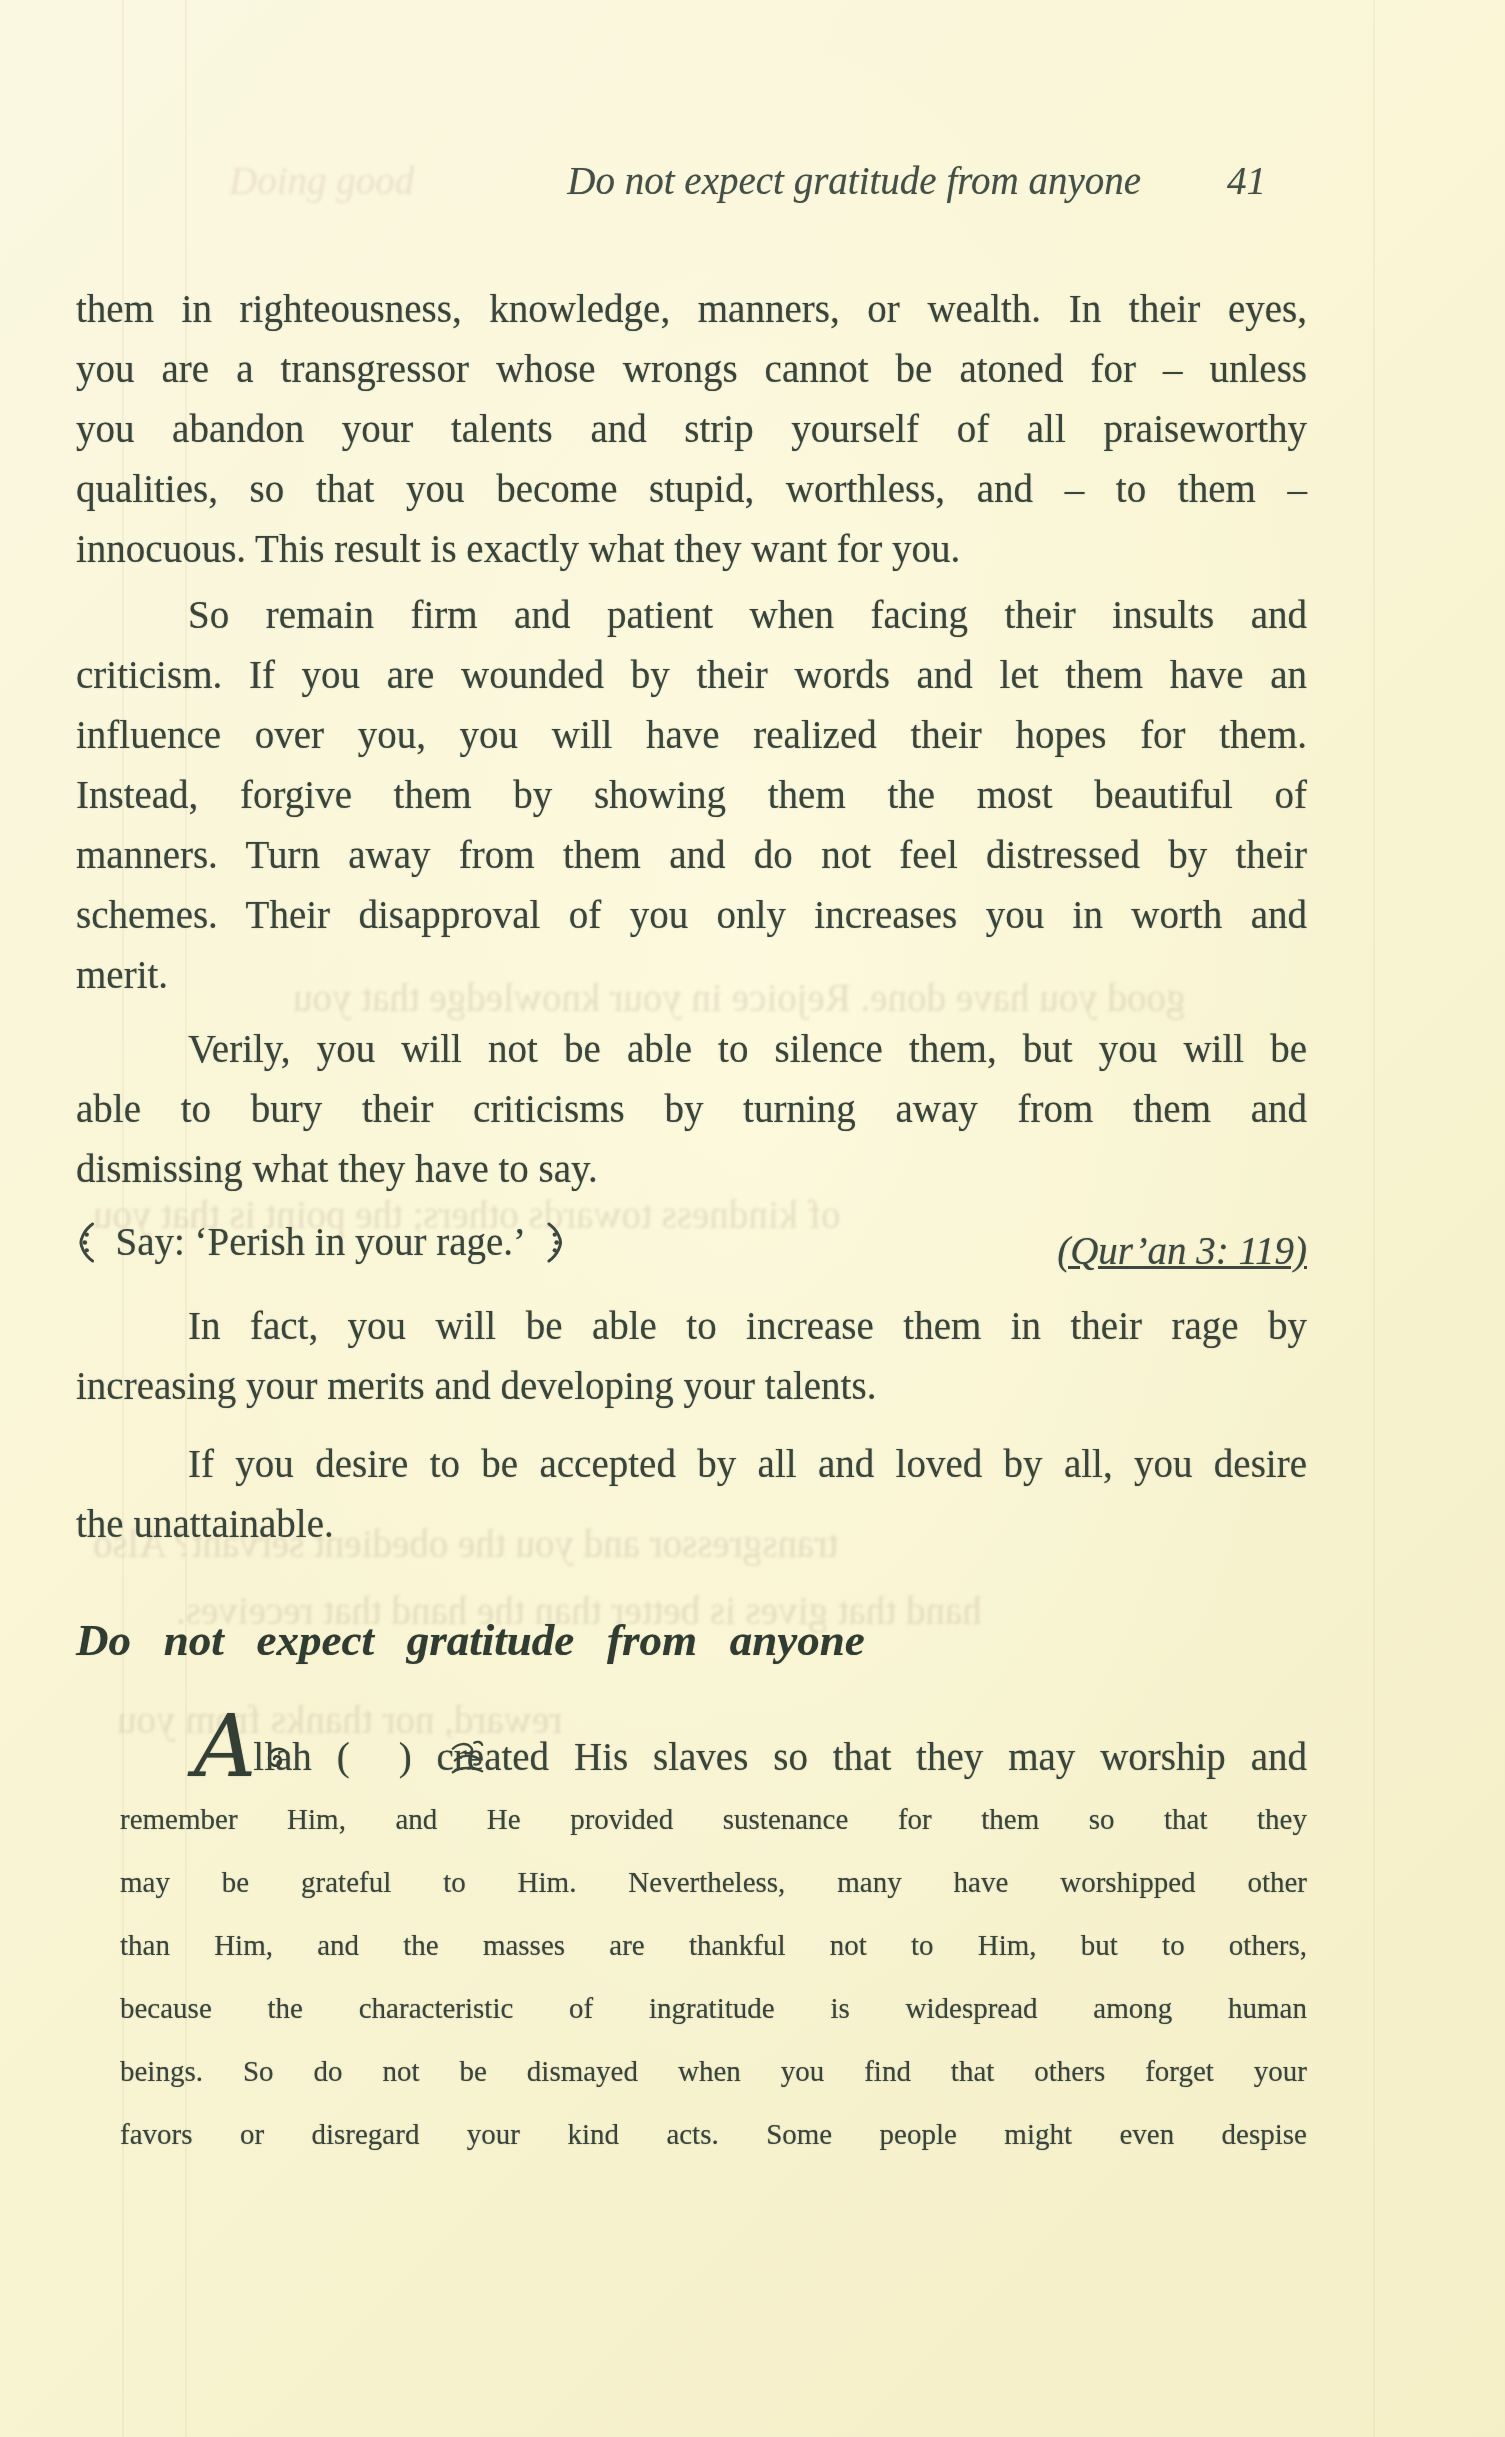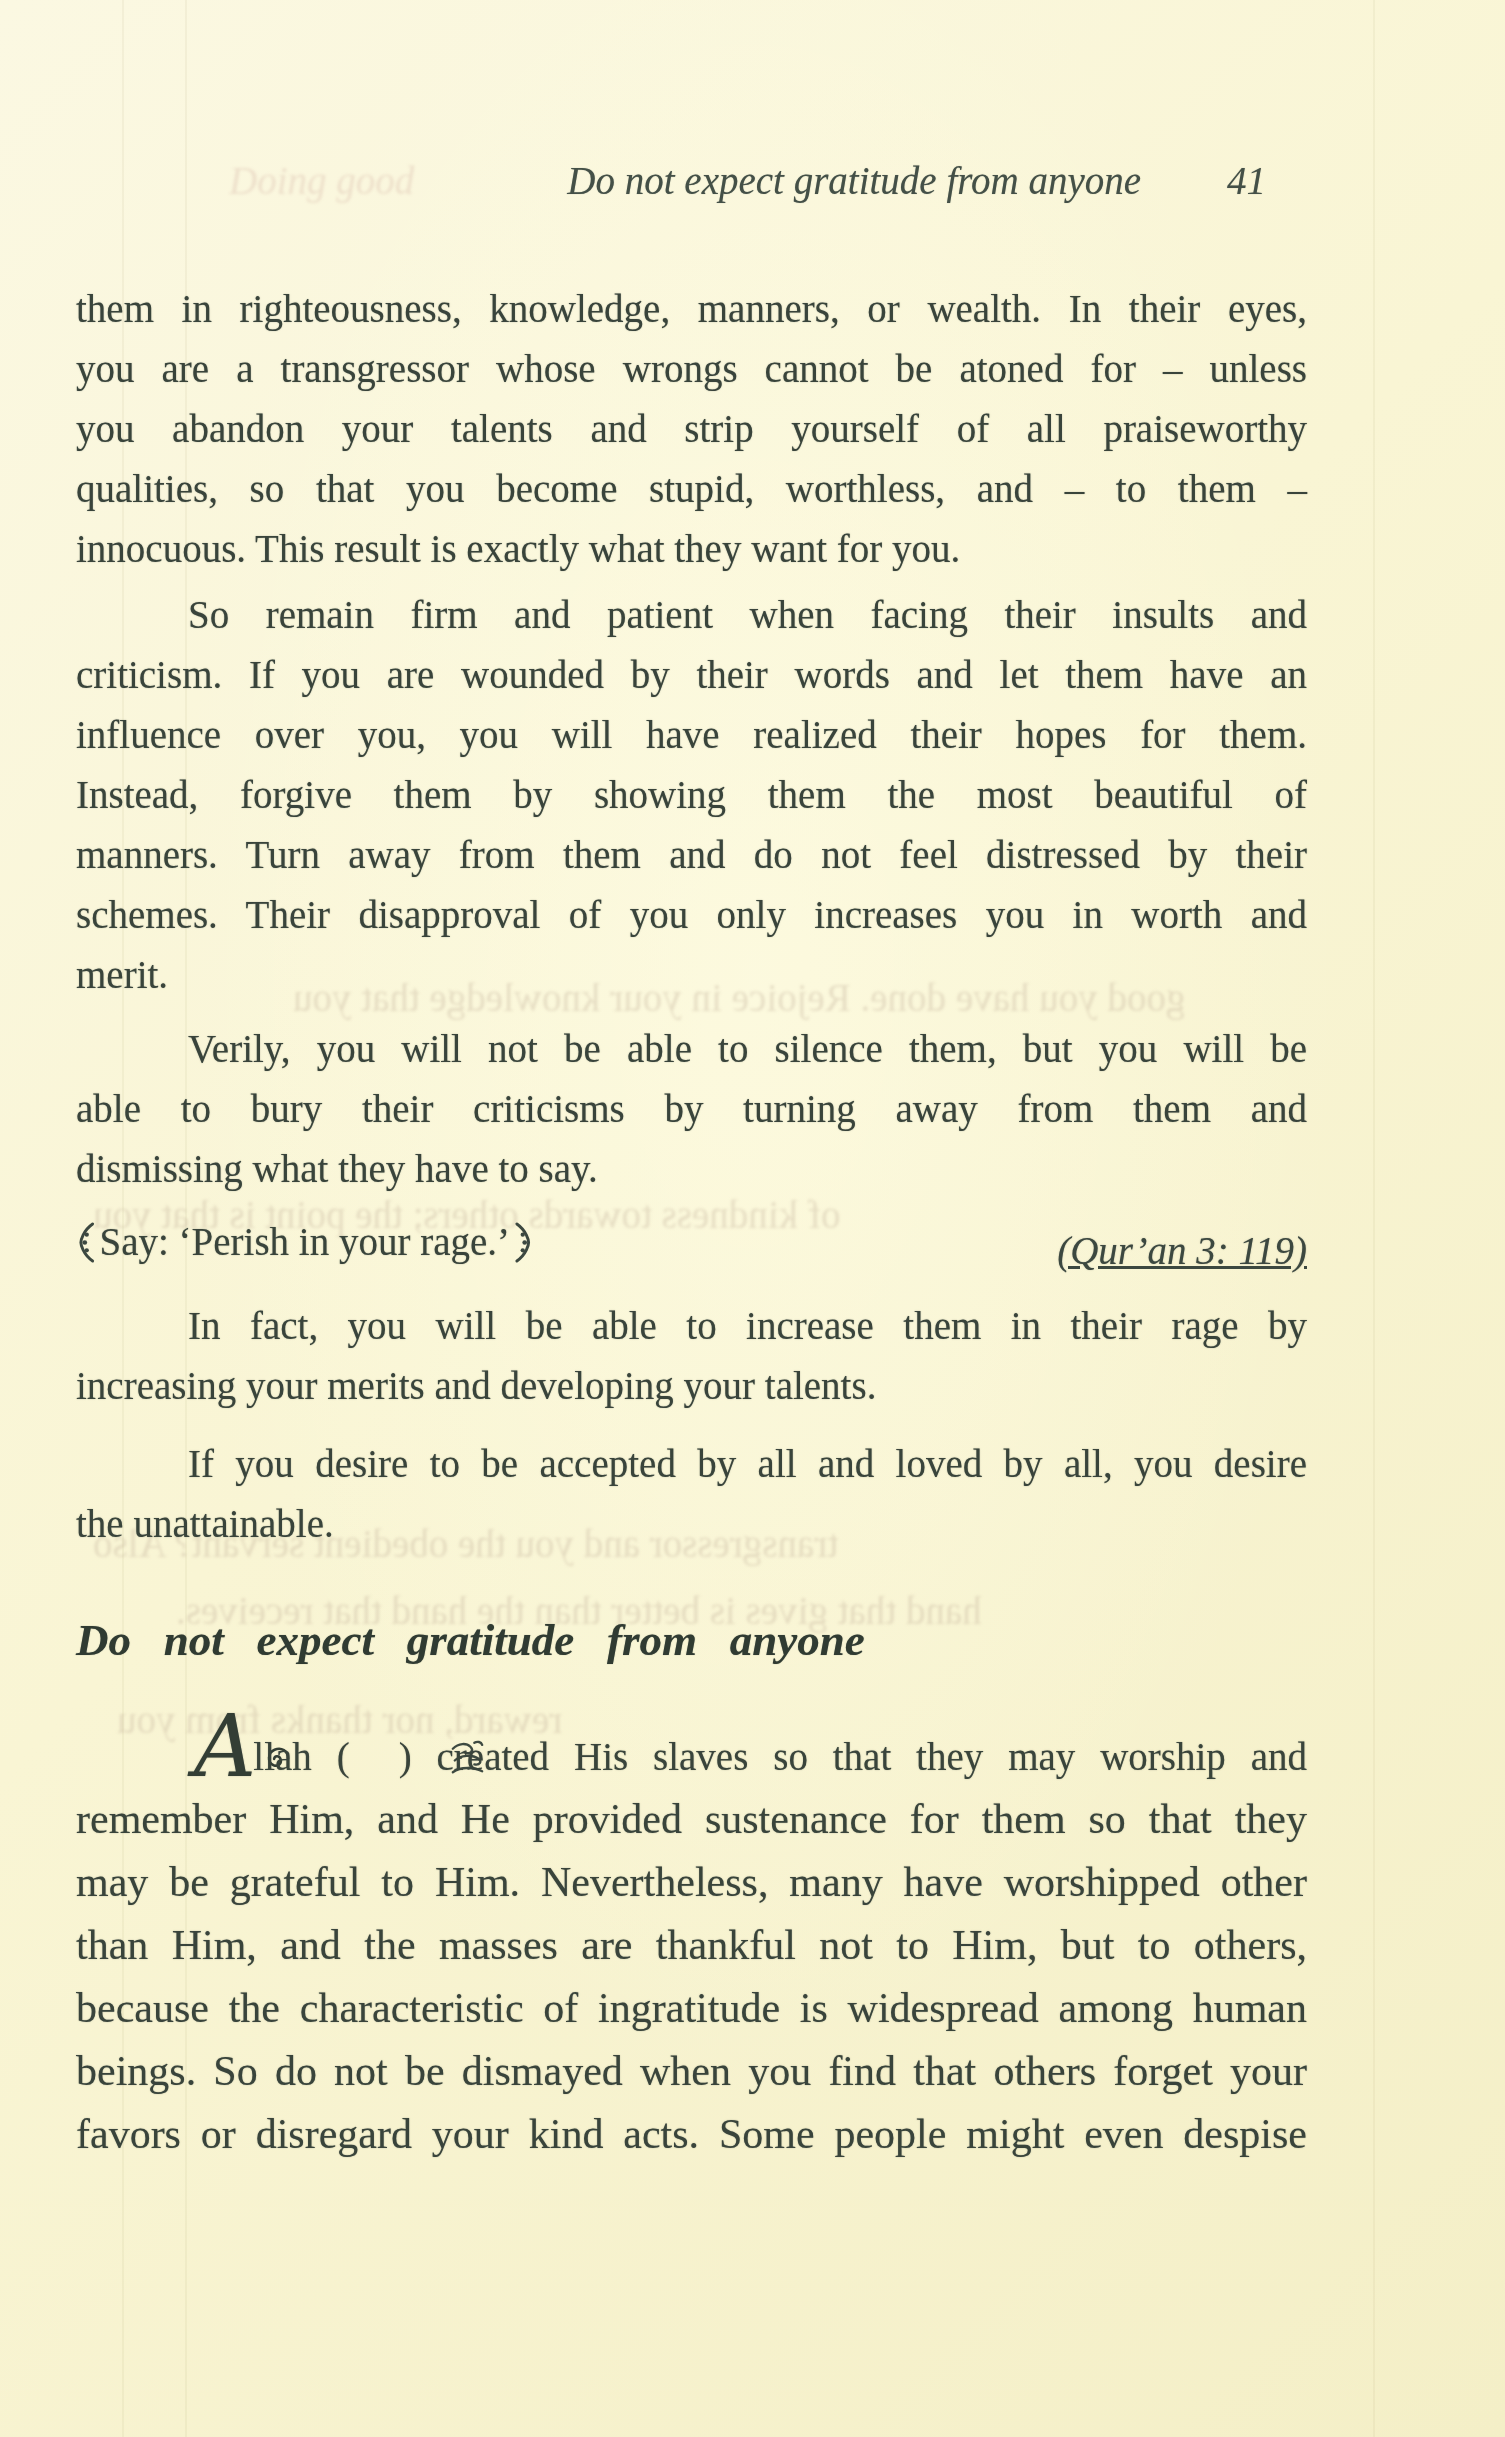--- a/index.html
+++ b/index.html
@@ -20,36 +20,36 @@
   .content{position:absolute;left:76px;top:0;width:1231px;}
   .runhead{
     display:flex;justify-content:flex-end;align-items:baseline;gap:86px;
     margin-top:158px;margin-bottom:76px;padding-right:41px;
     font-style:italic;font-size:39px;color:#445047;
     text-shadow:0 0 1px rgba(68,80,71,0.45);
   }
   .body-text{text-shadow:0 0 1.2px rgba(57,68,59,0.5);}
   .para{width:1231px;}
   .top-block .body-line{font-size:39px;line-height:60px;}
-  .bottom-block .body-line{font-size:42px;line-height:63px;}
+  .bottom-block .body-line{font-size:29px;line-height:63px;margin-left:44px;}
   .body-line{
     text-align:justify;
     text-align-last:justify;
   }
   .body-line.last{text-align:left;text-align-last:left;font-family:Liberation Serif, serif;}
   .body-line.indent{text-indent:112px;}
   .p-gap-sm{margin-top:5.9px;}
   .p-gap-md{margin-top:13.7px;}
   .p-gap-lg{margin-top:15.6px;}
   .p-gap-xl{margin-top:17.6px;}
   .quote-row{
     display:flex;justify-content:space-between;align-items:baseline;
     margin-top:13.7px;font-size:39px;line-height:60px;
   }
-  .quote-left{display:inline-flex;align-items:center;gap:2px;}
+  .quote-left{display:inline-flex;align-items:center;gap:18px;}
   .quote-ref{font-style:italic;color:#3c4840;text-decoration:underline;}
   .bracket-icon{width:21.5px;height:43px;display:inline-block;vertical-align:-7.8px;}
   .section-heading{
     margin-top:59px;
     font-size:45px;font-weight:bold;font-style:italic;
     word-spacing:21.5px;color:#303b32;line-height:55px;
     text-shadow:0 0 1px rgba(48,59,50,0.5);
   }
   .allah-first{
     margin-top:57px;

